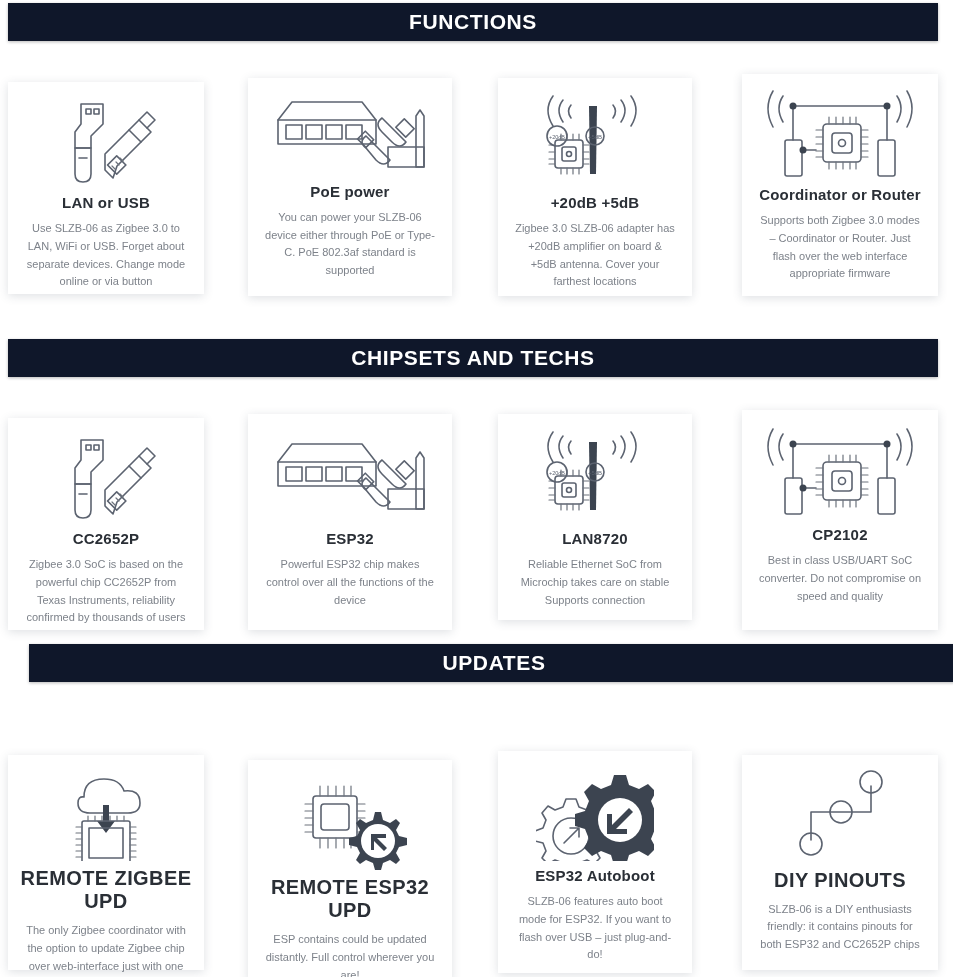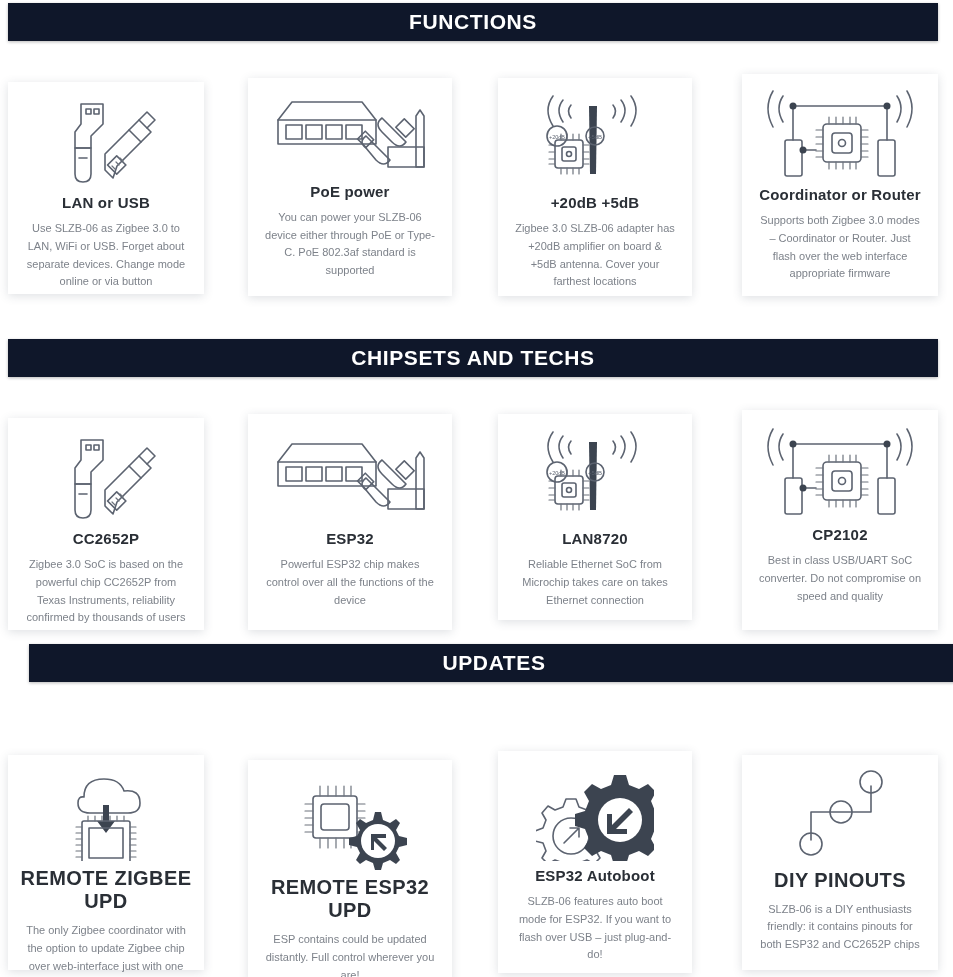--- a/index.html
+++ b/index.html
@@ -237,21 +237,21 @@
           <circle class="ln" cx="34" cy="62" r="2.5"></circle>
           <path class="ln-thin" d="M20 53 L14 53 M20 60 L14 60 M20 67 L14 67 M20 72 L14 72
                                     M48 53 L54 53 M48 60 L54 60 M48 67 L54 67 M48 72 L54 72
                                     M26 48 L26 42 M32 48 L32 42 M38 48 L38 42 M44 48 L44 42
                                     M26 76 L26 82 M32 76 L32 82 M38 76 L38 82 M44 76 L44 82"></path>
           <circle class="ln" cx="22" cy="44" r="10" fill="#ffffff"></circle>
           <text x="22" y="47" font-size="5.5" fill="#5c6370" text-anchor="middle" font-family="Liberation Sans, sans-serif">+20dB</text>
         </svg>
       </div>
       <div class="card-title">LAN8720</div>
-      <div class="card-desc">Reliable Ethernet SoC from Microchip takes care on takes Ethernet connection</div>
+      <div class="card-desc">Reliable Ethernet SoC from Microchip takes care on stable Supports connection</div>
     </div>
 
     <div class="card" style="left:742px; top:410px; width:196px; height:220px;">
       <div class="art">
         <svg width="170" height="92" viewBox="0 0 170 92">
           <path class="ln" d="M28 8 Q20 20 28 34" stroke-width="2.2"></path>
           <path class="ln" d="M18 3 Q8 20 18 39" stroke-width="2.2"></path>
           <path class="ln" d="M142 8 Q150 20 142 34" stroke-width="2.2"></path>
           <path class="ln" d="M152 3 Q162 20 152 39" stroke-width="2.2"></path>
           <path class="ln" d="M38 18 L38 52"></path>

